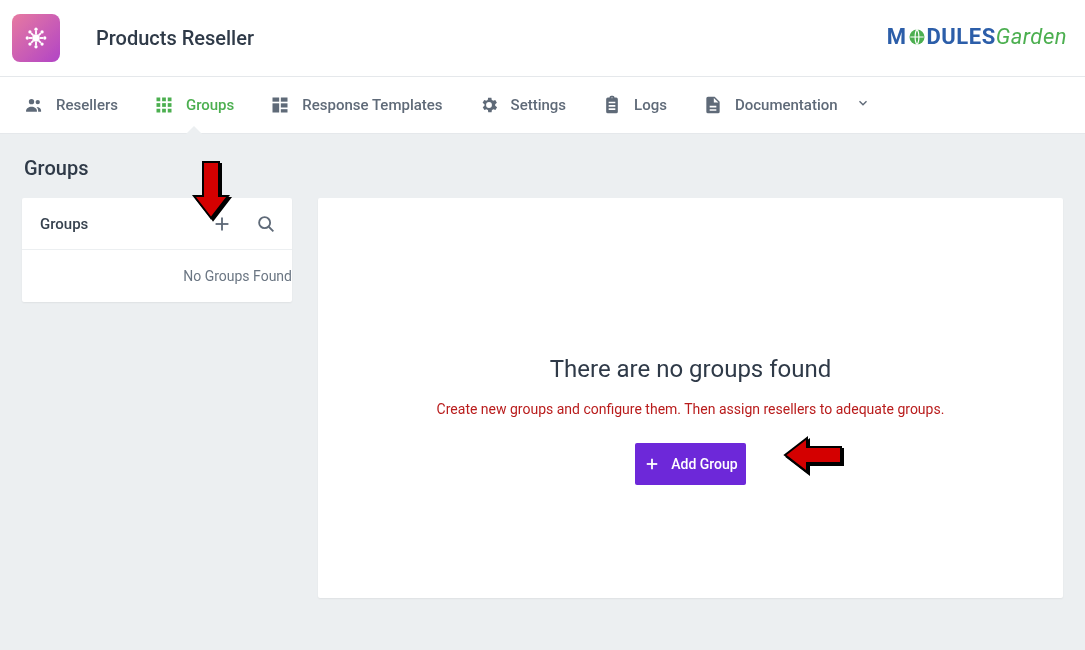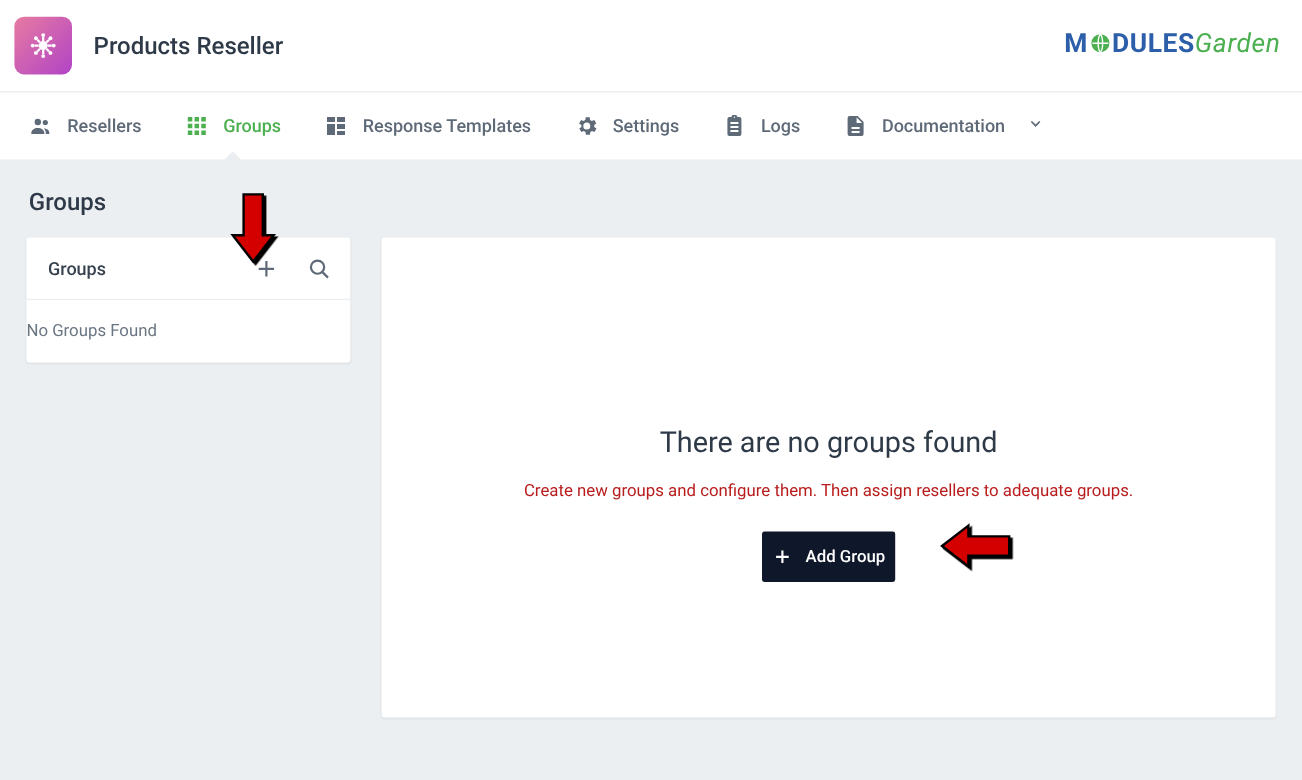--- a/index.html
+++ b/index.html
@@ -1,21 +1,21 @@
 <!DOCTYPE html>
 <html><head>
 <meta charset="utf-8">
 <style>
   * { box-sizing: border-box; margin: 0; padding: 0; font-family: -apple-system, BlinkMacSystemFont, "Segoe UI", Roboto, Arial, sans-serif; }
   body { width: 1085px; height: 650px; background: #eceff1; overflow: hidden; }
 
   .header { background: #fff; height: 76px; display: flex; align-items: center; padding: 0 18px 0 12px; justify-content: space-between; }
   .brand-left { display: flex; align-items: center; gap: 18px; }
   .app-logo { width: 48px; height: 48px; border-radius: 8px; background: linear-gradient(135deg,#e77aa1 0%, #b144c6 100%); display:flex; align-items:center; justify-content:center; }
-  .app-title { font-size: 20px; font-weight: 500; color: #2f3a48; }
+  .app-title { font-size: 20px; font-weight: 500; color: #2f3a48; margin-left: 18px; }
   .brand-right { font-weight: 700; font-size: 22px; letter-spacing: .5px; }
   .brand-right .m1 { color:#2c5ea9; } .brand-right .g { color:#4caf50; } .brand-right .garden { color:#4caf50; font-weight:400; font-style:italic; }
 
   .nav { background:#fff; border-top: 1px solid #e5e8eb; border-bottom: 1px solid #e5e8eb; height: 58px; display:flex; align-items:center; padding: 0 6px; position: relative; }
   .nav-item { display:flex; align-items:center; gap:12px; padding: 0 18px; height: 100%; color:#5f6a78; font-size: 15px; font-weight: 500; cursor:pointer; position:relative; }
   .nav-item.active { color:#4caf50; }
   .nav-item.active::after { content:""; position:absolute; bottom:-1px; left:50%; transform:translateX(-50%); width:0; height:0; border-left:8px solid transparent; border-right:8px solid transparent; border-bottom:8px solid #eceff1; }
   .nav-icon { width:20px; height:20px; display:flex; align-items:center; justify-content:center; color:#5f6a78; }
   .nav-item.active .nav-icon { color:#4caf50; }
   .nav-chevron { margin-left: 6px; }
@@ -24,27 +24,27 @@
   .page-title { font-size: 20px; font-weight: 500; color:#2f3a48; margin-left: 2px; }
 
   .content-row { display:flex; gap: 26px; align-items:flex-start; }
 
   .card { background:#fff; border-radius: 2px; box-shadow: 0 1px 2px rgba(0,0,0,.06); }
   .side-card { width: 270px; }
   .side-head { height: 52px; display:flex; align-items:center; justify-content:space-between; padding: 0 12px 0 18px; border-bottom:1px solid #eceff1; }
   .side-head-title { font-size: 15px; font-weight: 500; color:#37424f; }
   .side-head-actions { display:flex; gap: 16px; align-items:center; }
   .icon-btn { width:28px; height:28px; display:flex; align-items:center; justify-content:center; color:#5f6a78; cursor:pointer; }
-  .side-body { padding: 18px 0; text-align:left; font-size: 14px; color:#6b7683; }
+  .side-body { padding: 18px 0; text-align:right; font-size: 14px; color:#6b7683; }
 
   .main-card { flex:1; min-height: 400px; display:flex; align-items:center; justify-content:center; }
   .empty { text-align:center; padding: 40px 30px; }
   .empty-title { font-size: 24px; color:#2f3a48; font-weight: 400; margin-bottom: 18px; margin-top: 44px; }
   .empty-sub { font-size: 14px; color:#b91c1c; margin-bottom: 26px; }
-  .primary-btn { display:inline-flex; align-items:center; gap:10px; background:#0f172a; color:#fff; border:none; padding: 12px 8px; font-size:14px; font-weight:500; border-radius:2px; cursor:pointer; }
+  .primary-btn { display:inline-flex; align-items:center; gap:10px; background:#6d28d9; color:#fff; border:none; padding: 12px 8px; font-size:14px; font-weight:500; border-radius:2px; cursor:pointer; }
   .primary-btn svg { width:18px; height:18px; }
 
   
   .arrow { position:absolute; z-index: 50; filter: drop-shadow(2px 2px 0 #000); }
 </style>
 </head>
 <body>
 
 <div class="header">
   <div class="brand-left">

